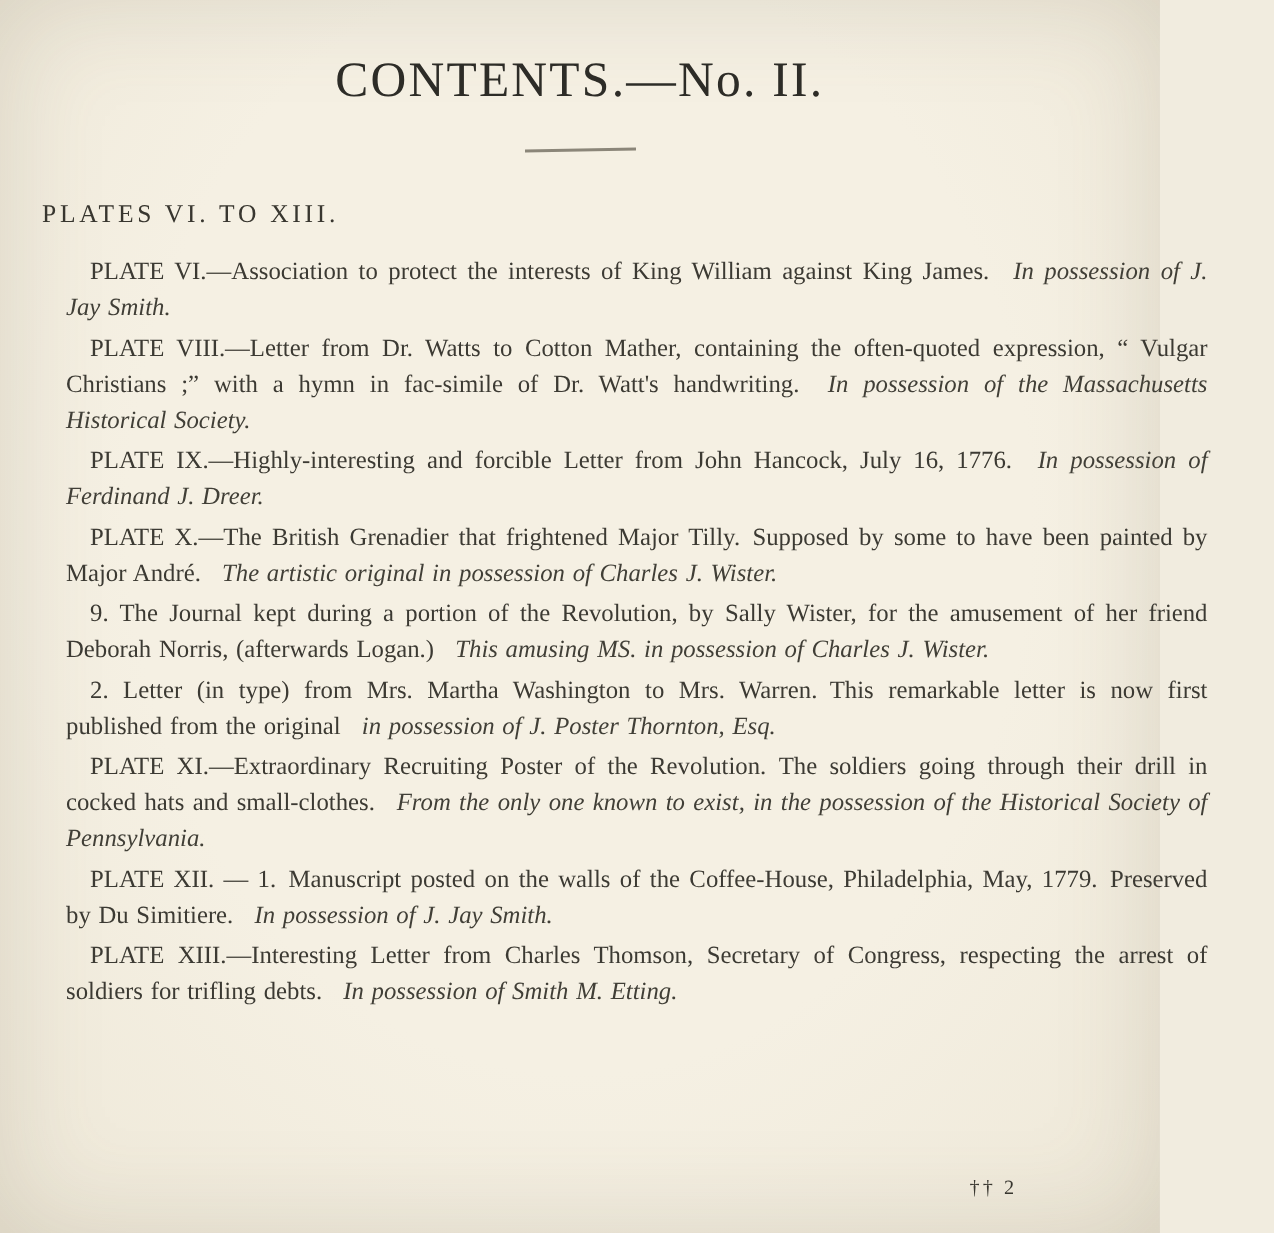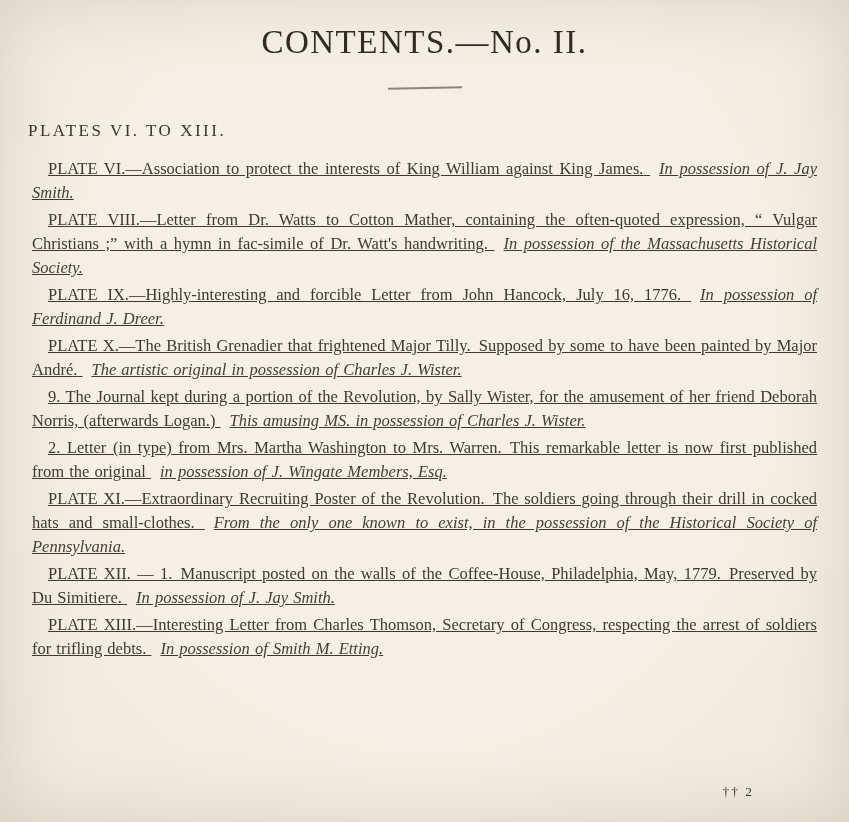--- a/index.html
+++ b/index.html
@@ -9,24 +9,24 @@
   body {
     width: 849px;
     height: 822px;
     overflow: hidden;
     background: #f1ecdf;
     font-family: "Liberation Serif", "DejaVu Serif", serif;
     color: #3c3a33;
   }
   .page {
     position: relative;
-    width: 849px;
+    width: 773px;
     height: 822px;
     box-sizing: border-box;
-    padding: 16px 28px 0;
+    padding: 28px 28px 0;
     background: radial-gradient(ellipse at 50% 42%, #f5f0e3 55%, #eee8d8 100%);
     box-shadow: inset 0 0 70px rgba(110, 100, 80, 0.18);
   }
   .title {
     margin: 8px 0 0;
     text-align: center;
     font-size: 33px;
     font-weight: normal;
     letter-spacing: 1.5px;
     color: #2d2c27;
@@ -43,28 +43,27 @@
     text-align: left;
     font-size: 17px;
     font-weight: normal;
     letter-spacing: 2.5px;
     color: #38362f;
   }
   .list {
     width: 793px;
   }
   .entry {
-    margin: 0 4px 3px;
+    margin: 0 16px 3px;
     text-align: justify;
     text-indent: 16px;
     font-size: 16.5px;
     line-height: 24px;
     word-spacing: 1px;
     color: #3c3a33;
-    text-decoration: underline;
   }
   .entry .note {
     font-style: italic;
     margin-left: 9px;
     color: #413f37;
   }
   .sig {
     position: absolute;
     right: 95px;
     bottom: 22px;
@@ -79,19 +78,19 @@
 <main class="page">
   <h1 class="title">CONTENTS.—No. II.</h1>
   <div class="rule"></div>
   <h2 class="heading">PLATES VI. TO XIII.</h2>
   <section class="list">
       <p class="entry"><span>PLATE VI.—Association to protect the interests of King William against King James.</span> <span class="note">In possession of J. Jay Smith.</span></p>
       <p class="entry"><span>PLATE VIII.—Letter from Dr. Watts to Cotton Mather, containing the often-quoted expression, “ Vulgar Christians ;” with a hymn in fac-simile of Dr. Watt's handwriting.</span> <span class="note">In possession of the Massachusetts Historical Society.</span></p>
       <p class="entry"><span>PLATE IX.—Highly-interesting and forcible Letter from John Hancock, July 16, 1776.</span> <span class="note">In possession of Ferdinand J. Dreer.</span></p>
       <p class="entry"><span>PLATE X.—The British Grenadier that frightened Major Tilly. Supposed by some to have been painted by Major André.</span> <span class="note">The artistic original in possession of Charles J. Wister.</span></p>
       <p class="entry"><span>9. The Journal kept during a portion of the Revolution, by Sally Wister, for the amusement of her friend Deborah Norris, (afterwards Logan.)</span> <span class="note">This amusing MS. in possession of Charles J. Wister.</span></p>
-      <p class="entry"><span>2. Letter (in type) from Mrs. Martha Washington to Mrs. Warren. This remarkable letter is now first published from the original</span> <span class="note">in possession of J. Wingate Members, Esq.</span></p>
+      <p class="entry"><span>2. Letter (in type) from Mrs. Martha Washington to Mrs. Warren. This remarkable letter is now first published from the original</span> <span class="note">in possession of J. Poster Thornton, Esq.</span></p>
       <p class="entry"><span>PLATE XI.—Extraordinary Recruiting Poster of the Revolution. The soldiers going through their drill in cocked hats and small-clothes.</span> <span class="note">From the only one known to exist, in the possession of the Historical Society of Pennsylvania.</span></p>
       <p class="entry"><span>PLATE XII. — 1. Manuscript posted on the walls of the Coffee-House, Philadelphia, May, 1779. Preserved by Du Simitiere.</span> <span class="note">In possession of J. Jay Smith.</span></p>
       <p class="entry"><span>PLATE XIII.—Interesting Letter from Charles Thomson, Secretary of Congress, respecting the arrest of soldiers for trifling debts.</span> <span class="note">In possession of Smith M. Etting.</span></p>
     </section>
   <div class="sig">†† 2</div>
 </main>
 
 </body></html>

